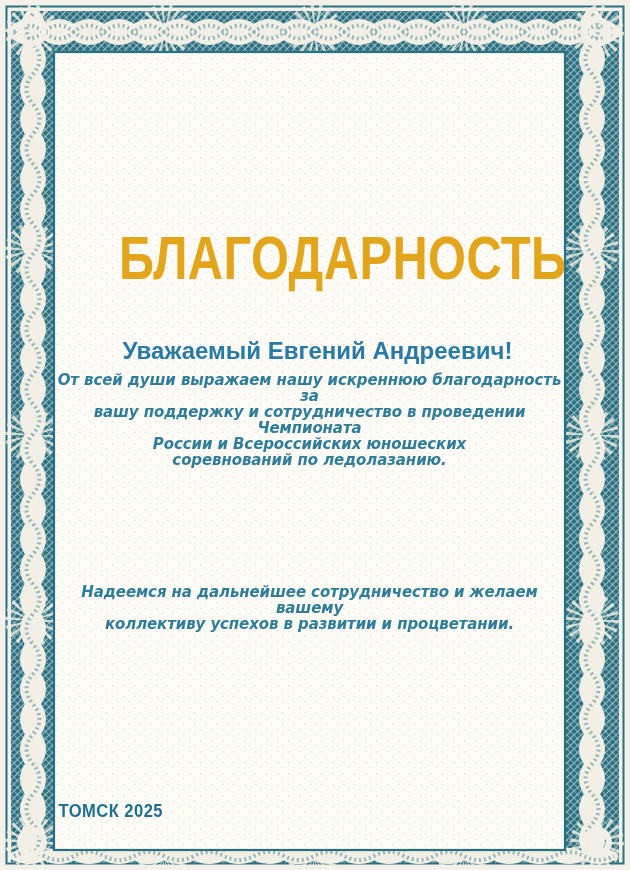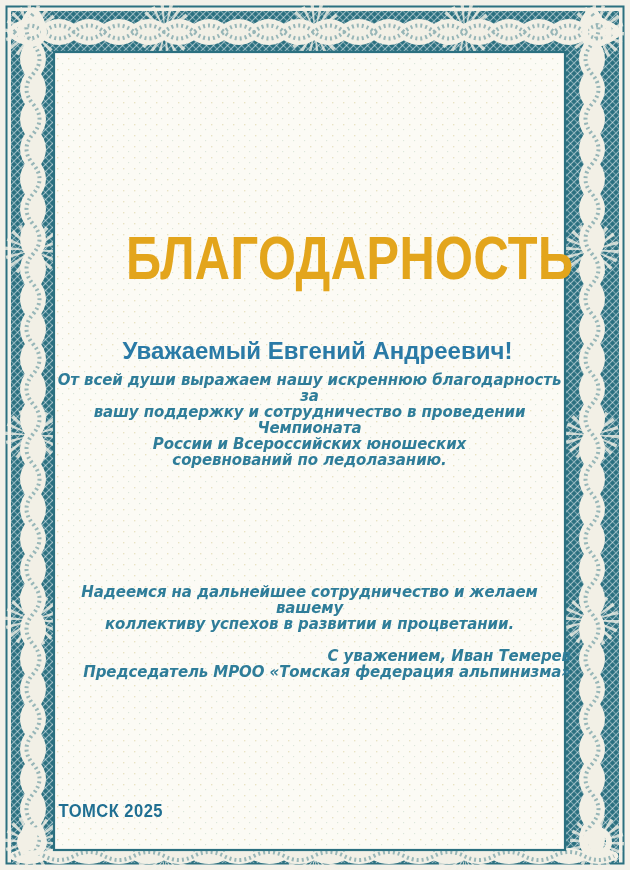--- a/index.html
+++ b/index.html
@@ -9,21 +9,21 @@
     margin:0 auto;
     background:#f3f1e9;
     overflow:hidden;
     font-family:"Liberation Sans",sans-serif;
   }
   .frame{position:absolute;left:0;top:0;width:630px;height:870px;display:block;}
   .panel{
     position:absolute;left:54px;top:52px;width:511px;height:798px;
   }
   .title{
-    position:absolute;top:176px;left:16px;right:0;margin:0;
+    position:absolute;top:176px;left:9px;right:0;margin:0;
     text-align:center;white-space:nowrap;
     color:#e3a51c;
     font:700 61px/1 "Liberation Sans",sans-serif;
     letter-spacing:0.5px;
   }
   .title-inner{display:inline-block;transform:scaleX(0.80);transform-origin:center;}
   .salutation{
     position:absolute;top:286px;left:16px;right:0;
     text-align:center;
     color:#2a7aa6;
@@ -135,21 +135,17 @@
 
     <div class="salutation">Уважаемый Евгений Андреевич!</div>
 
     <p class="bodytext p1">От всей души выражаем нашу искреннюю благодарность за
 вашу поддержку и сотрудничество в проведении Чемпионата
 России и Всероссийских юношеских
 соревнований по ледолазанию.</p>
     <p class="bodytext p4">Надеемся на дальнейшее сотрудничество и желаем вашему
 коллективу успехов в развитии и процветании.</p>
 
-    <div class="signature">
-      <div>С уважением, Иван Темерев</div>
-      <div>Председатель МРОО «Томская федерация альпинизма»</div>
-    </div>
 
     <div class="footer"><span class="footer-inner">ТОМСК 2025</span></div>
   </div>
 
 </div>
 
 </body></html>

